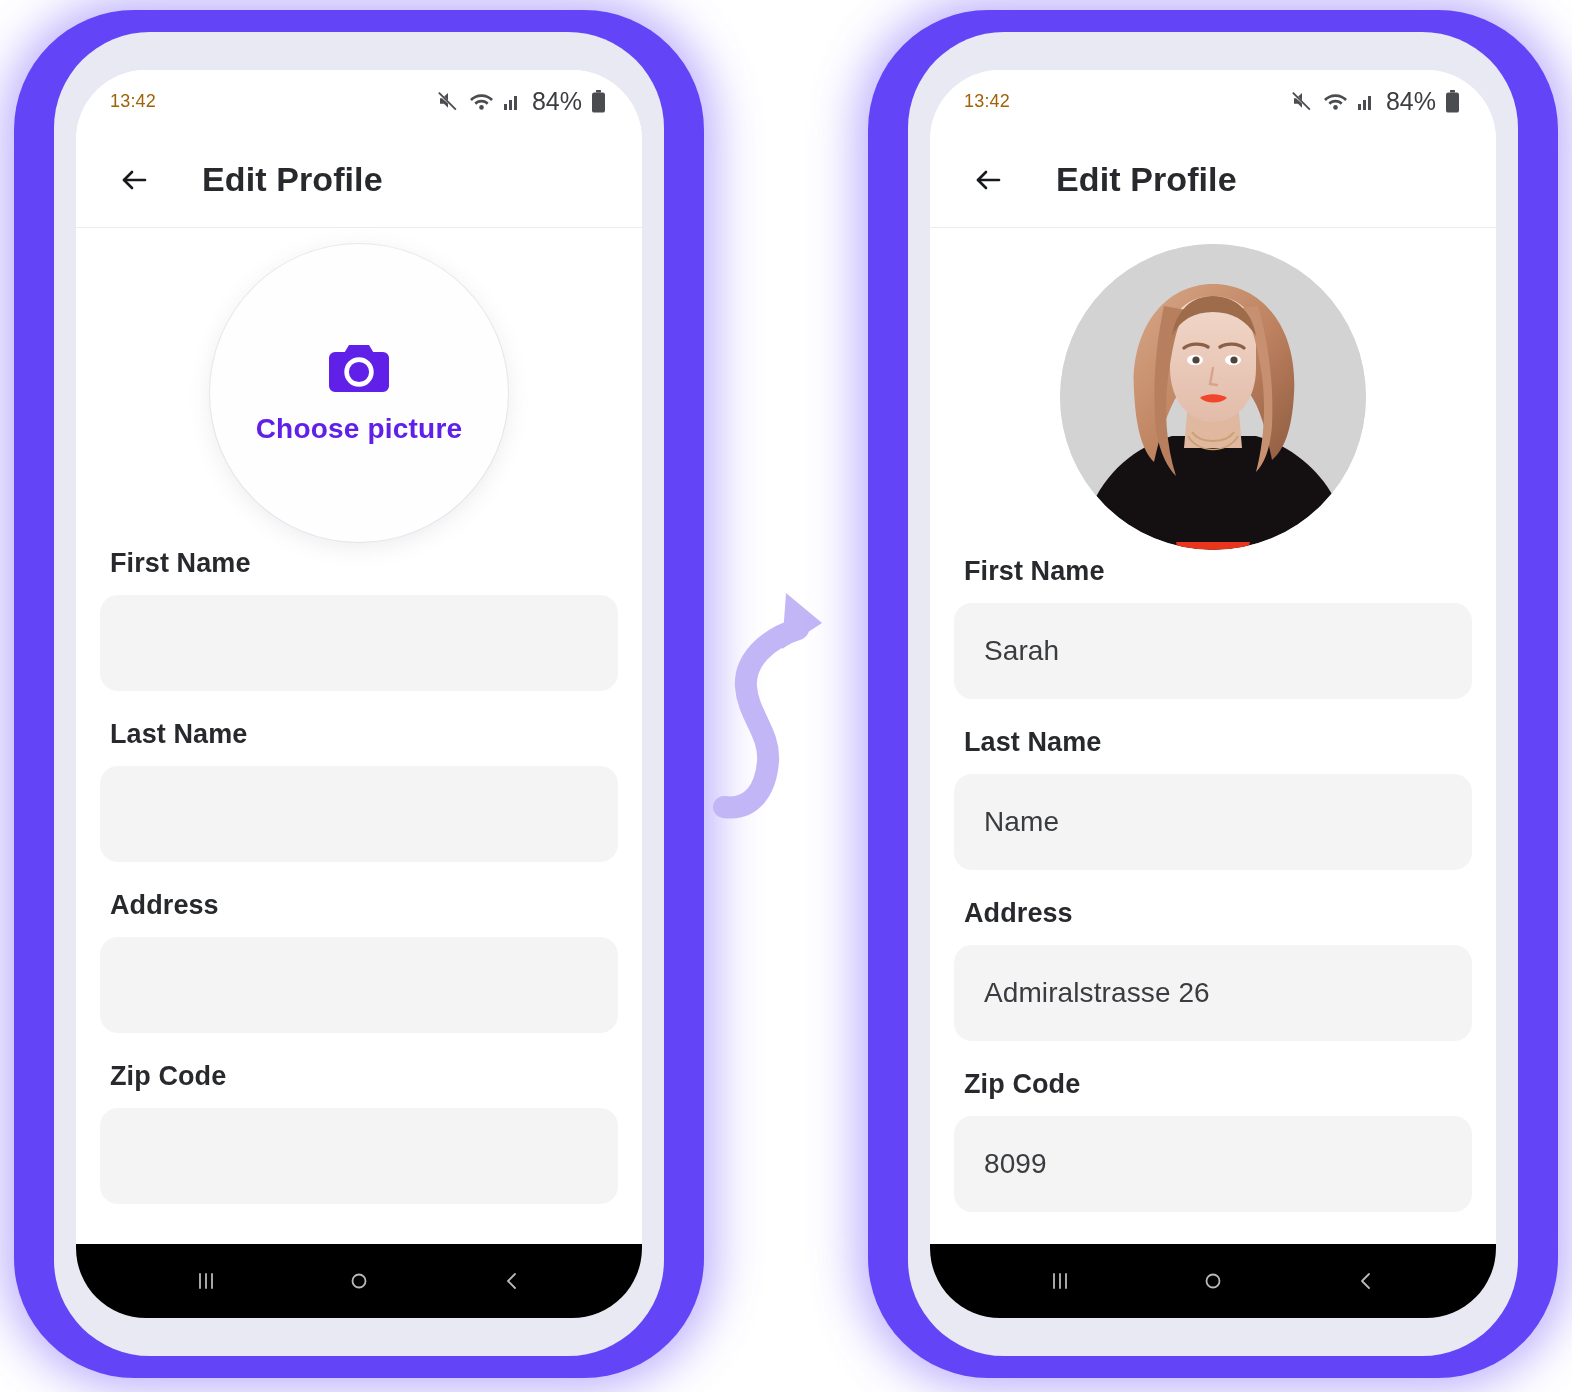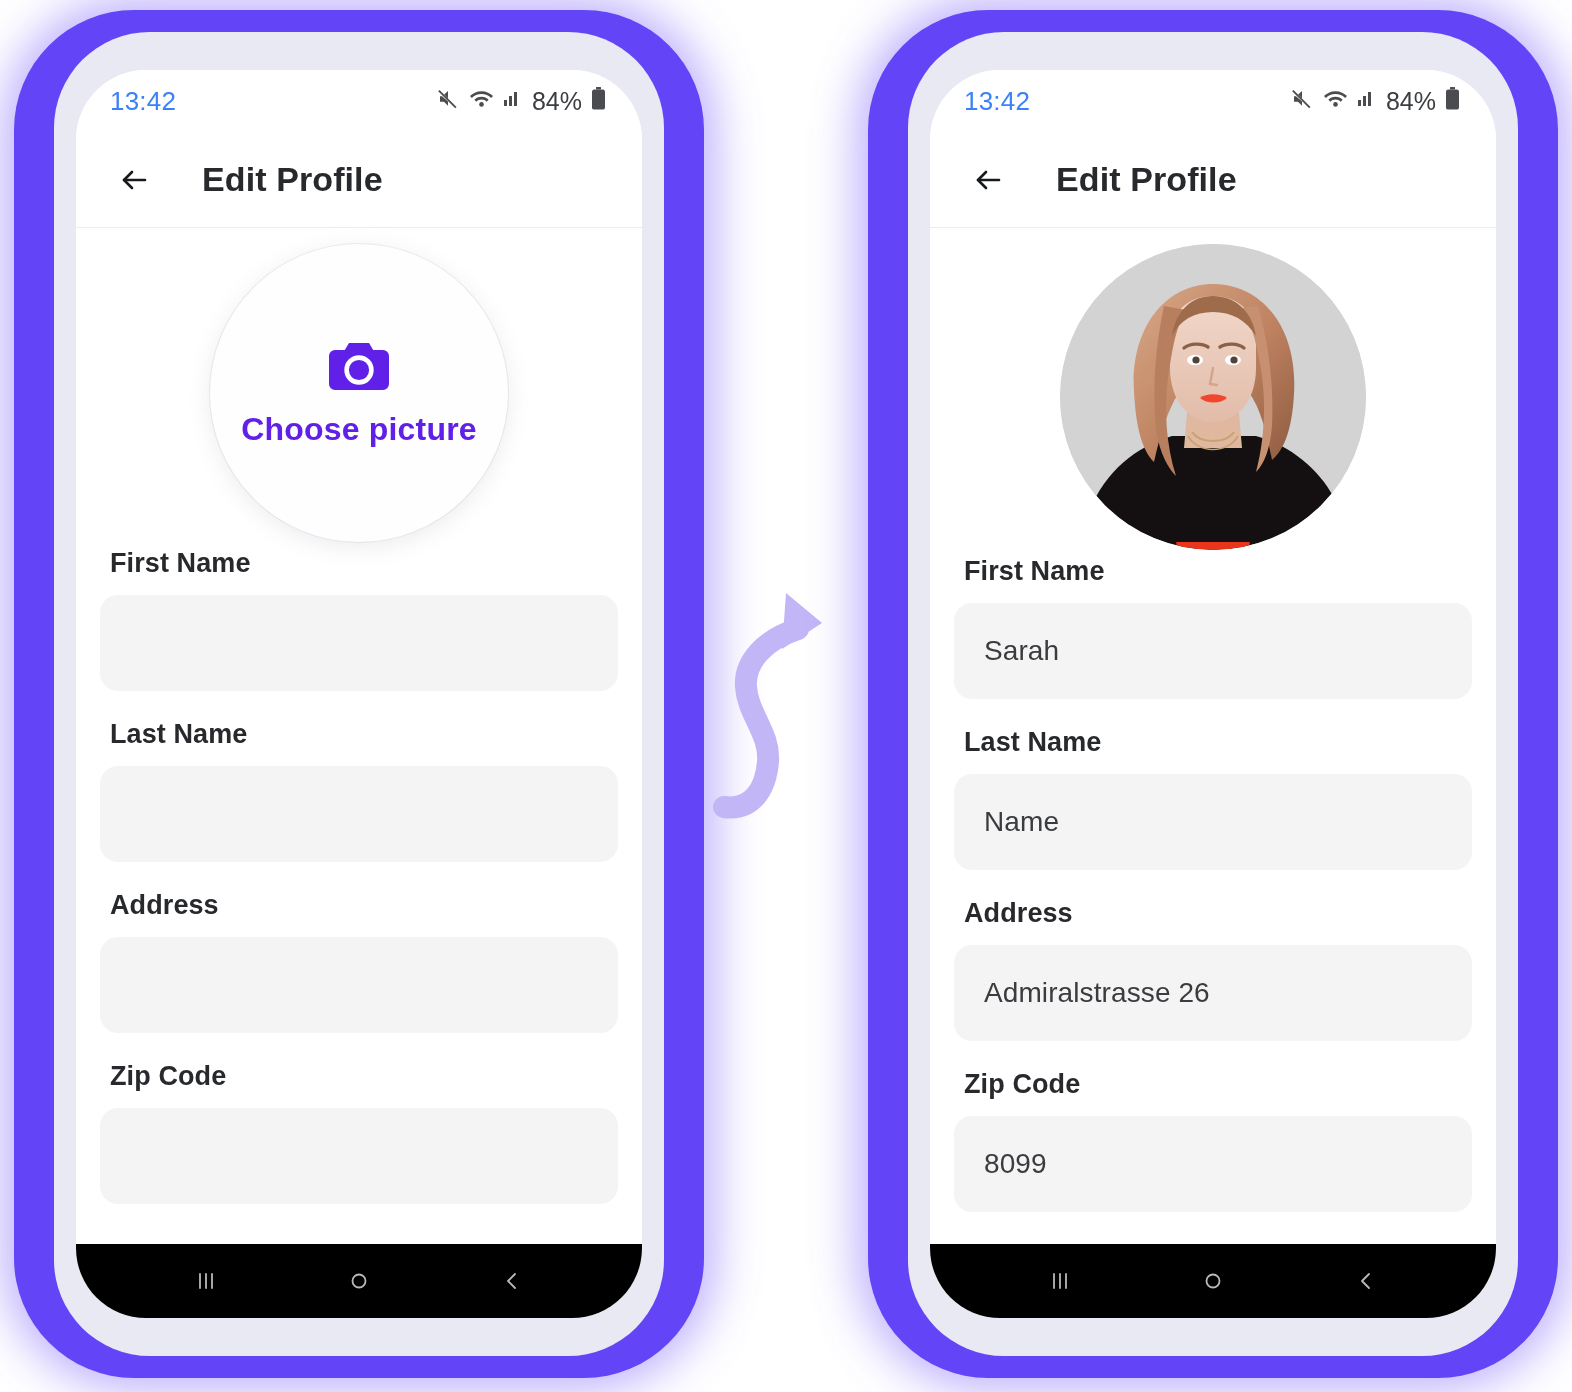--- a/index.html
+++ b/index.html
@@ -60,28 +60,28 @@
     height: 62px;
     flex: 0 0 62px;
     display: flex;
     align-items: center;
     justify-content: space-between;
     padding: 0 36px 0 34px;
     box-sizing: border-box;
     background: #fff;
   }
   .status-time {
-    font-size: 26px;
-    color: #3b82f6;
+    font-size: 18px;
+    color: #a16207;
     letter-spacing: 0.2px;
     font-family: "Liberation Sans", sans-serif;
   }
   .status-icons {
     display: flex;
-    align-items: flex-start;
+    align-items: center;
     gap: 9px;
   }
   .status-icons svg { display: block; }
   .battery-text {
     font-size: 25px;
     color: #3b3d40;
     letter-spacing: 0px;
   }
 
   
@@ -137,21 +137,21 @@
     box-shadow: 0 5px 22px rgba(120,120,140,0.14),
                 0 0 0 1px rgba(200,200,215,0.30);
     display: flex;
     flex-direction: column;
     align-items: center;
     justify-content: center;
     cursor: pointer;
   }
   .cam-icon { margin-bottom: 14px; }
   .choose-label {
-    font-size: 32px;
+    font-size: 28px;
     font-weight: 700;
     color: #6020E8;
     letter-spacing: 0.2px;
   }
 
   
   .avatar-photo {
     width: 306px;
     height: 306px;
     border-radius: 50%;

